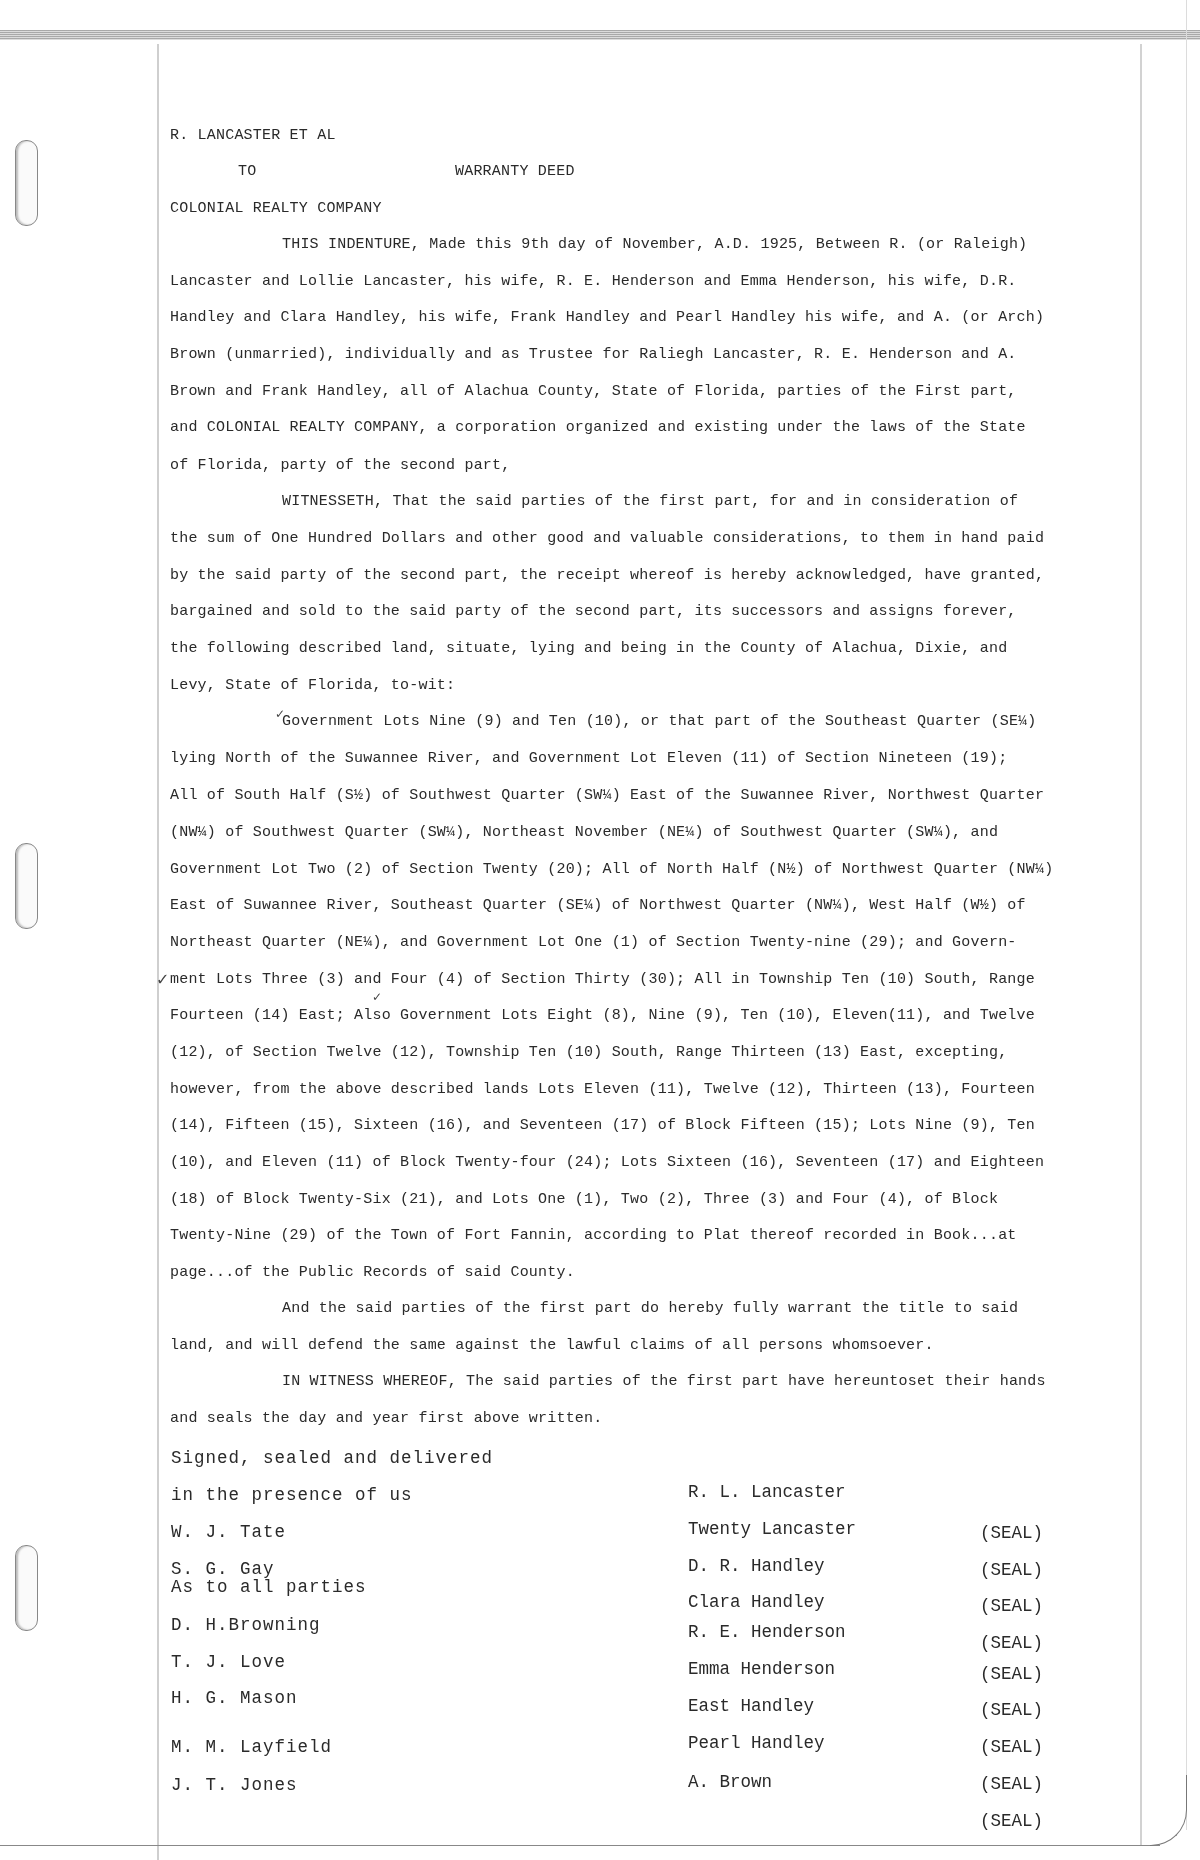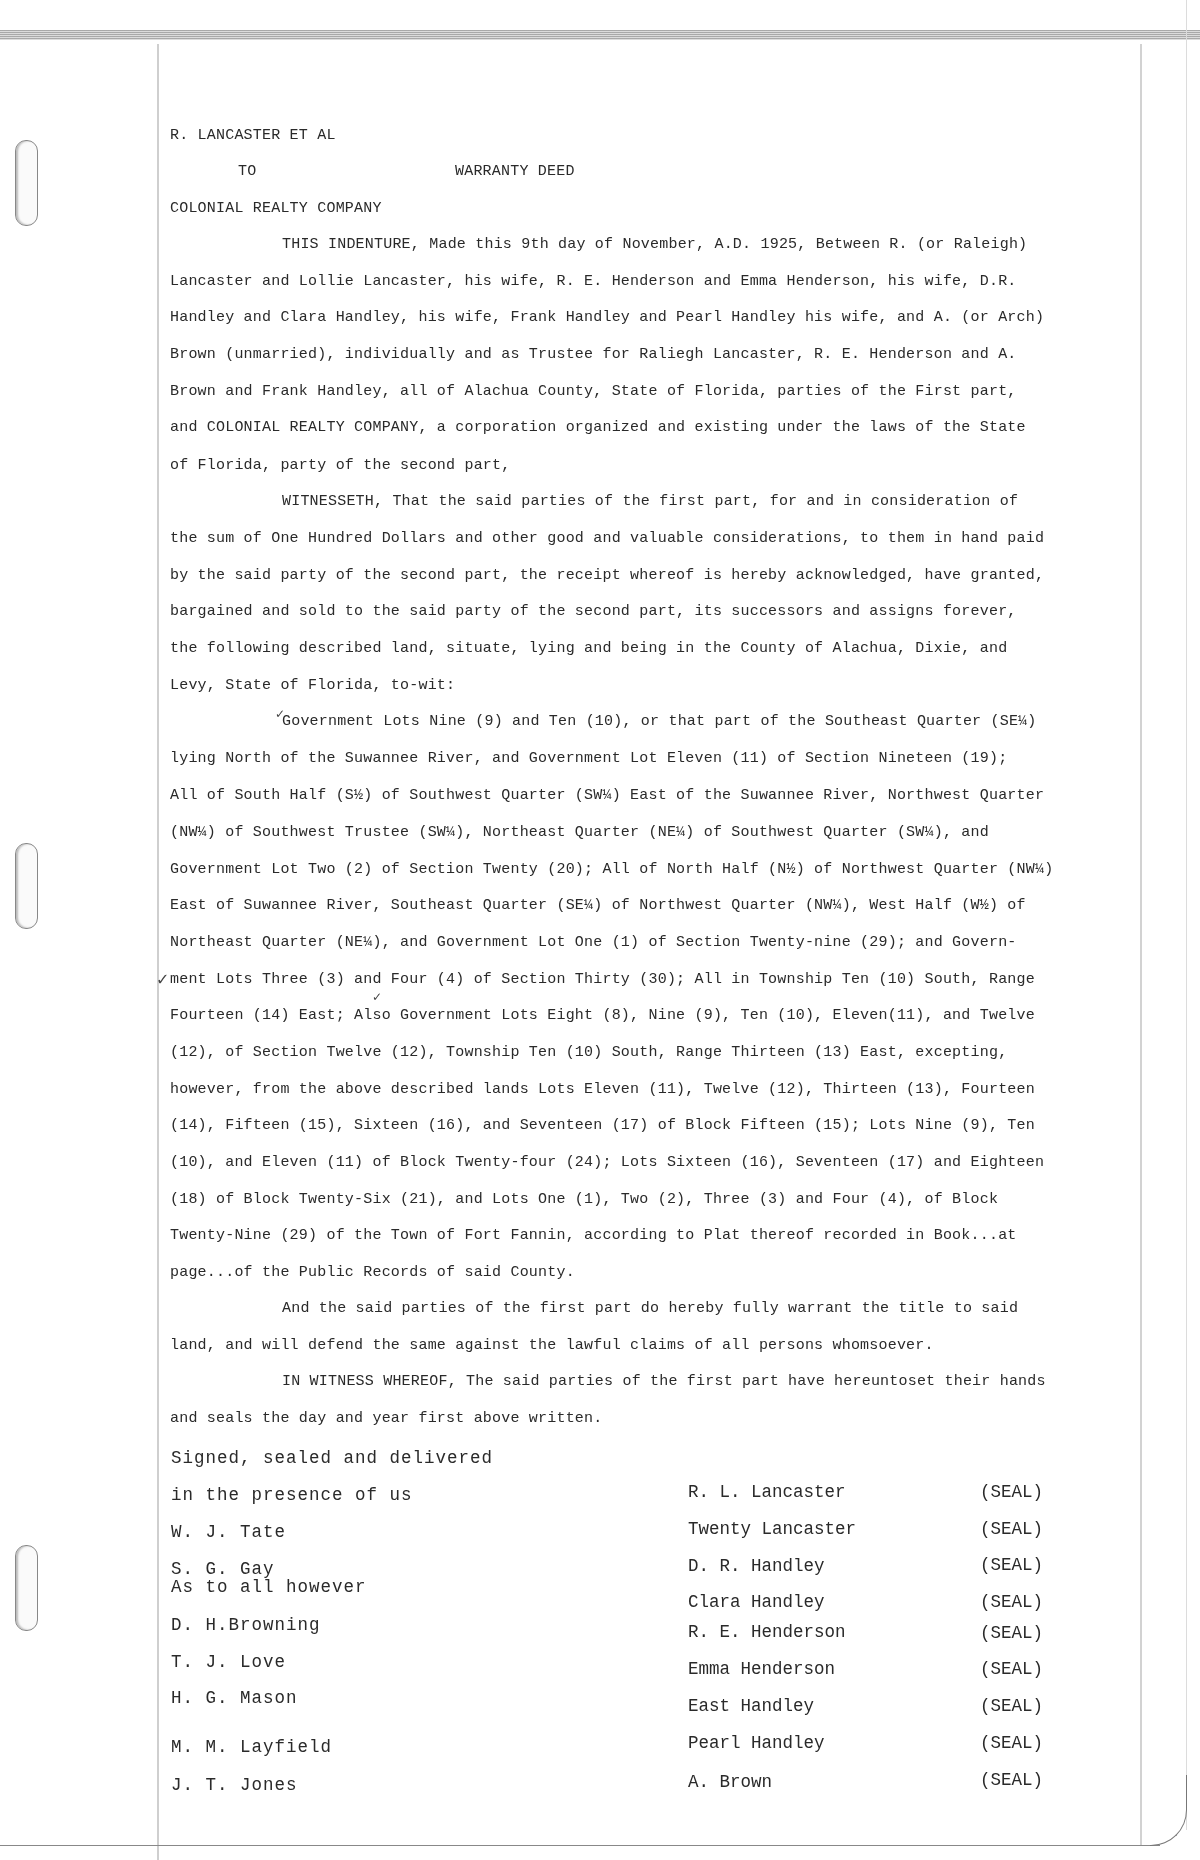--- a/index.html
+++ b/index.html
@@ -11,21 +11,21 @@
   .right-line { position:absolute; left:1140px; top:44px; bottom:14px; width:2px; background:#d2d2d2; }
   .right-line2 { position:absolute; left:1186px; top:0; bottom:30px; width:1px; background:#dcdcdc; }
   .bottom-rule { position:absolute; left:0; width:1160px; bottom:14px; height:1px; background:#888; }
   .corner { position:absolute; left:1150px; bottom:14px; width:36px; height:70px;
     border-right:1px solid #777; border-bottom:1px solid #777; border-bottom-right-radius:36px; }
   .hole { position:absolute; left:15px; width:21px; height:84px; border:1px solid #888;
     border-radius:11px; box-shadow: inset 2px 0 2px #bbb; background:#fafafa; }
   .line { position:absolute; left:170px; font-size:15px; letter-spacing:0.2px; white-space:pre; line-height:1; }
   .ind { padding-left:112px; }
   .sig-name { position:absolute; left:688px; font-size:17.5px; white-space:pre; }
-  .seal { position:absolute; left:980px; font-size:17.5px; white-space:pre; }
+  .seal { position:absolute; left:980px; font-size:17.5px; white-space:pre;margin-top:41px; }
   .wit { position:absolute; left:171px; font-size:17.5px; white-space:pre; letter-spacing:1px; }
   .tick { position:absolute; font-size:16px; color:#444; font-family:"DejaVu Sans", sans-serif; }
 </style>
 </head>
 <body>
 
 <div class="top-rule"></div>
 <div class="margin-line"></div>
 <div class="right-line"></div>
 <div class="right-line2"></div>
@@ -50,21 +50,21 @@
 <div class="line" style="top:458px">of Florida, party of the second part,</div>
 <div class="line ind" style="top:494px">WITNESSETH, That the said parties of the first part, for and in consideration of</div>
 <div class="line" style="top:531px">the sum of One Hundred Dollars and other good and valuable considerations, to them in hand paid</div>
 <div class="line" style="top:568px">by the said party of the second part, the receipt whereof is hereby acknowledged, have granted,</div>
 <div class="line" style="top:604px">bargained and sold to the said party of the second part, its successors and assigns forever,</div>
 <div class="line" style="top:641px">the following described land, situate, lying and being in the County of Alachua, Dixie, and</div>
 <div class="line" style="top:678px">Levy, State of Florida, to-wit:</div>
 <div class="line ind" style="top:714px">Government Lots Nine (9) and Ten (10), or that part of the Southeast Quarter (SE¼)</div>
 <div class="line" style="top:751px">lying North of the Suwannee River, and Government Lot Eleven (11) of Section Nineteen (19);</div>
 <div class="line" style="top:788px">All of South Half (S½) of Southwest Quarter (SW¼) East of the Suwannee River, Northwest Quarter</div>
-<div class="line" style="top:825px">(NW¼) of Southwest Trustee (SW¼), Northeast Quarter (NE¼) of Southwest Quarter (SW¼), and</div>
+<div class="line" style="top:825px">(NW¼) of Southwest Quarter (SW¼), Northeast November (NE¼) of Southwest Quarter (SW¼), and</div>
 <div class="line" style="top:862px">Government Lot Two (2) of Section Twenty (20); All of North Half (N½) of Northwest Quarter (NW¼)</div>
 <div class="line" style="top:898px">East of Suwannee River, Southeast Quarter (SE¼) of Northwest Quarter (NW¼), West Half (W½) of</div>
 <div class="line" style="top:935px">Northeast Quarter (NE¼), and Government Lot One (1) of Section Twenty-nine (29); and Govern-</div>
 <div class="line" style="top:972px">ment Lots Three (3) and Four (4) of Section Thirty (30); All in Township Ten (10) South, Range</div>
 <div class="line" style="top:1008px">Fourteen (14) East; Also Government Lots Eight (8), Nine (9), Ten (10), Eleven(11), and Twelve</div>
 <div class="line" style="top:1045px">(12), of Section Twelve (12), Township Ten (10) South, Range Thirteen (13) East, excepting,</div>
 <div class="line" style="top:1082px">however, from the above described lands Lots Eleven (11), Twelve (12), Thirteen (13), Fourteen</div>
 <div class="line" style="top:1118px">(14), Fifteen (15), Sixteen (16), and Seventeen (17) of Block Fifteen (15); Lots Nine (9), Ten</div>
 <div class="line" style="top:1155px">(10), and Eleven (11) of Block Twenty-four (24); Lots Sixteen (16), Seventeen (17) and Eighteen</div>
 <div class="line" style="top:1192px">(18) of Block Twenty-Six (21), and Lots One (1), Two (2), Three (3) and Four (4), of Block</div>
@@ -77,21 +77,21 @@
 
 <span class="tick" style="left:156px;top:970px">✓</span>
 <span class="tick" style="left:275px;top:707px;font-size:12px">✓</span>
 <span class="tick" style="left:372px;top:990px;font-size:12px">✓</span>
 
 <div class="wit" style="top:1448px">Signed, sealed and delivered</div>
 <div class="wit" style="top:1485px">in the presence of us</div>
 
 <div class="wit" style="top:1522px">W. J. Tate</div>
 <div class="wit" style="top:1559px">S. G. Gay</div>
-<div class="wit" style="top:1577px">As to all however</div>
+<div class="wit" style="top:1577px">As to all parties</div>
 <div class="wit" style="top:1615px">D. H.Browning</div>
 <div class="wit" style="top:1652px">T. J. Love</div>
 <div class="wit" style="top:1688px">H. G. Mason</div>
 <div class="wit" style="top:1737px">M. M. Layfield</div>
 <div class="wit" style="top:1775px">J. T. Jones</div>
 
 <div class="sig-name" style="top:1482px">R. L. Lancaster</div>
 <div class="seal" style="top:1482px">(SEAL)</div>
 <div class="sig-name" style="top:1519px">Twenty Lancaster</div>
 <div class="seal" style="top:1519px">(SEAL)</div>

